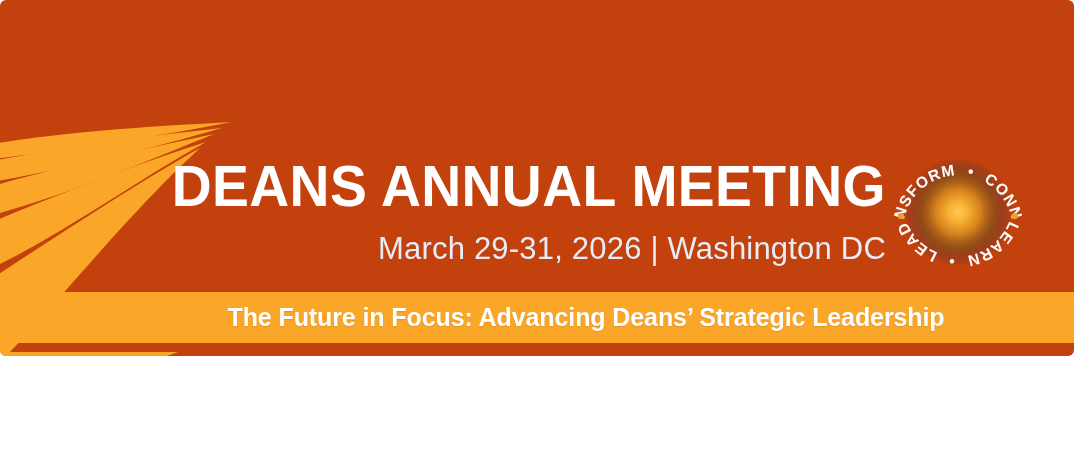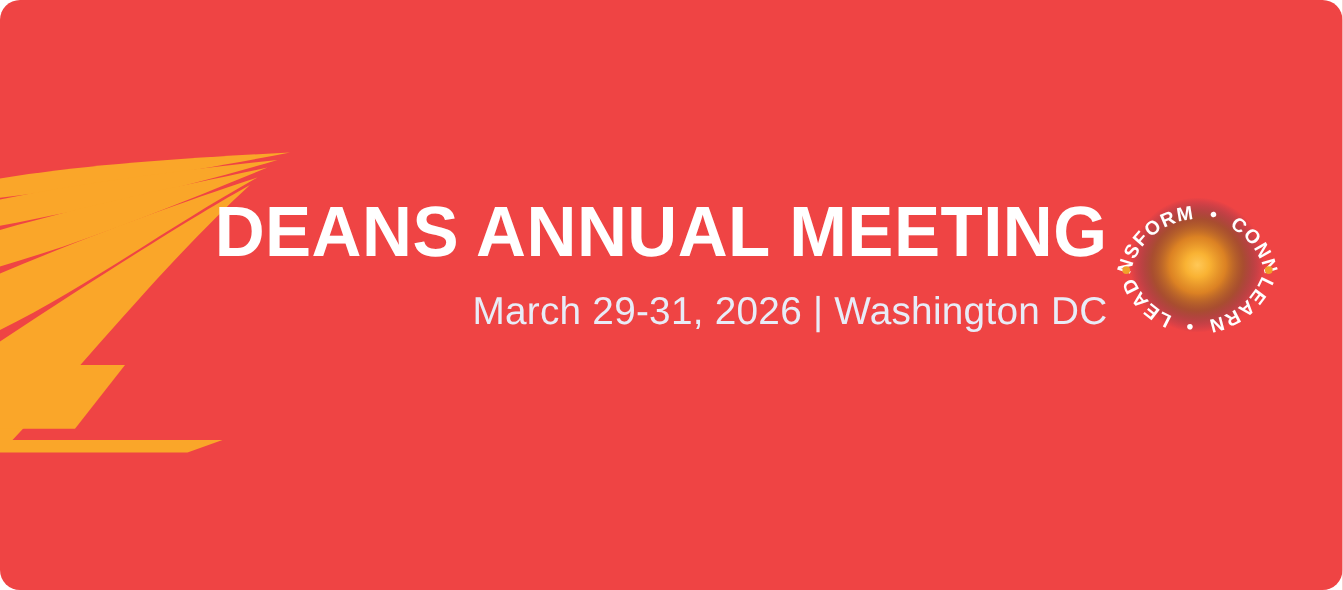--- a/index.html
+++ b/index.html
@@ -3,24 +3,24 @@
 <meta charset="utf-8">
 <style>
   html, body {
     margin: 0;
     padding: 0;
     background: #ffffff;
   }
   #banner {
     position: relative;
     width: 1074px;
-    height: 472px;
+    height: 356px;
     overflow: hidden;
-    border-radius: 16px;
-    background: #ef4444;
+    border-radius: 6px;
+    background: #c2410c;
     font-family: "Liberation Sans", sans-serif;
     -webkit-font-smoothing: antialiased;
   }
 
   
   .swoosh-layer {
     position: absolute;
     left: 0;
     top: 0;
     width: 1074px;
@@ -153,14 +153,17 @@
         <textPath href="#arcBottom" startOffset="50%" text-anchor="middle">
           LEARN &nbsp;•&nbsp; LEAD
         </textPath>
       </text>
 
       <circle cx="13" cy="74" r="3.1" fill="#f0a12a"></circle>
       <circle cx="127" cy="74" r="3.1" fill="#f0a12a"></circle>
     </svg>
   </div>
 
+  <div class="subtitle-band">
+    <span class="subtitle-text">The Future in Focus: Advancing Deans’ Strategic Leadership</span>
+  </div>
 
 </div>
 
 </body></html>

